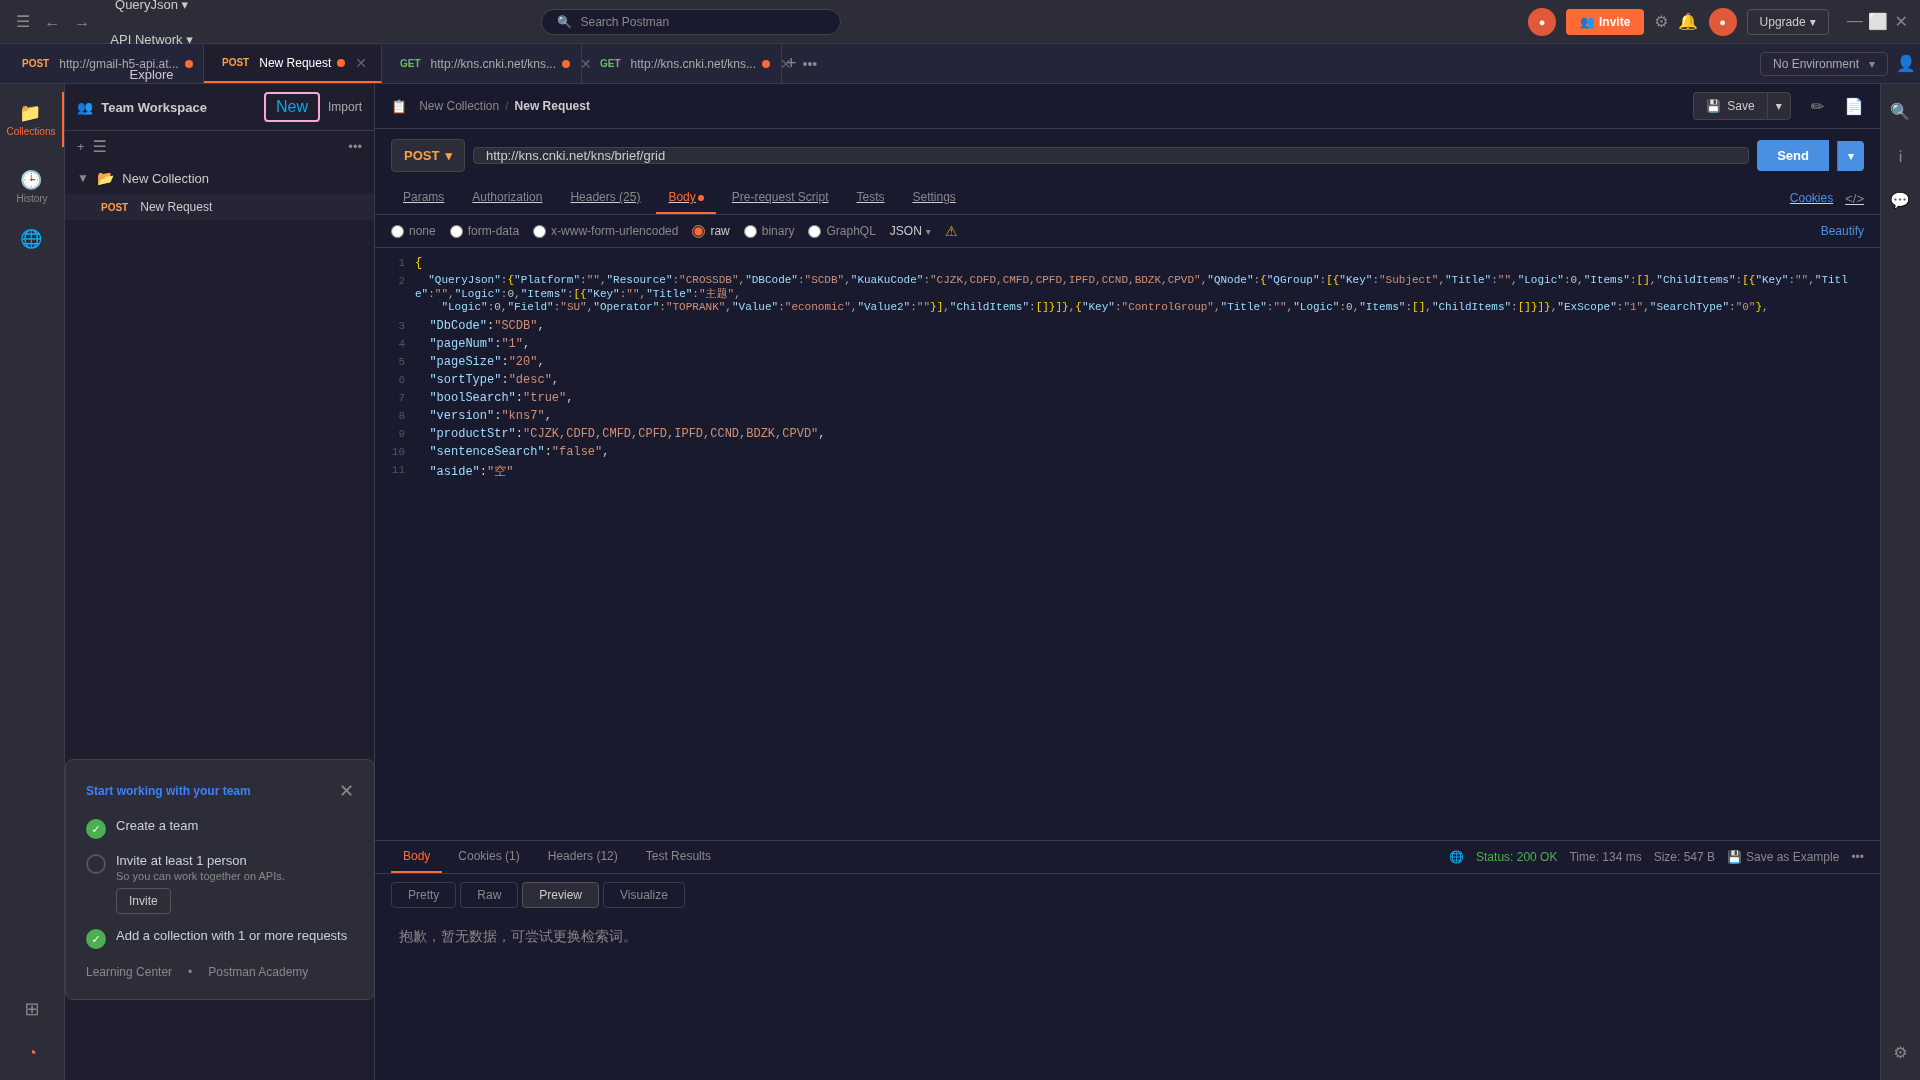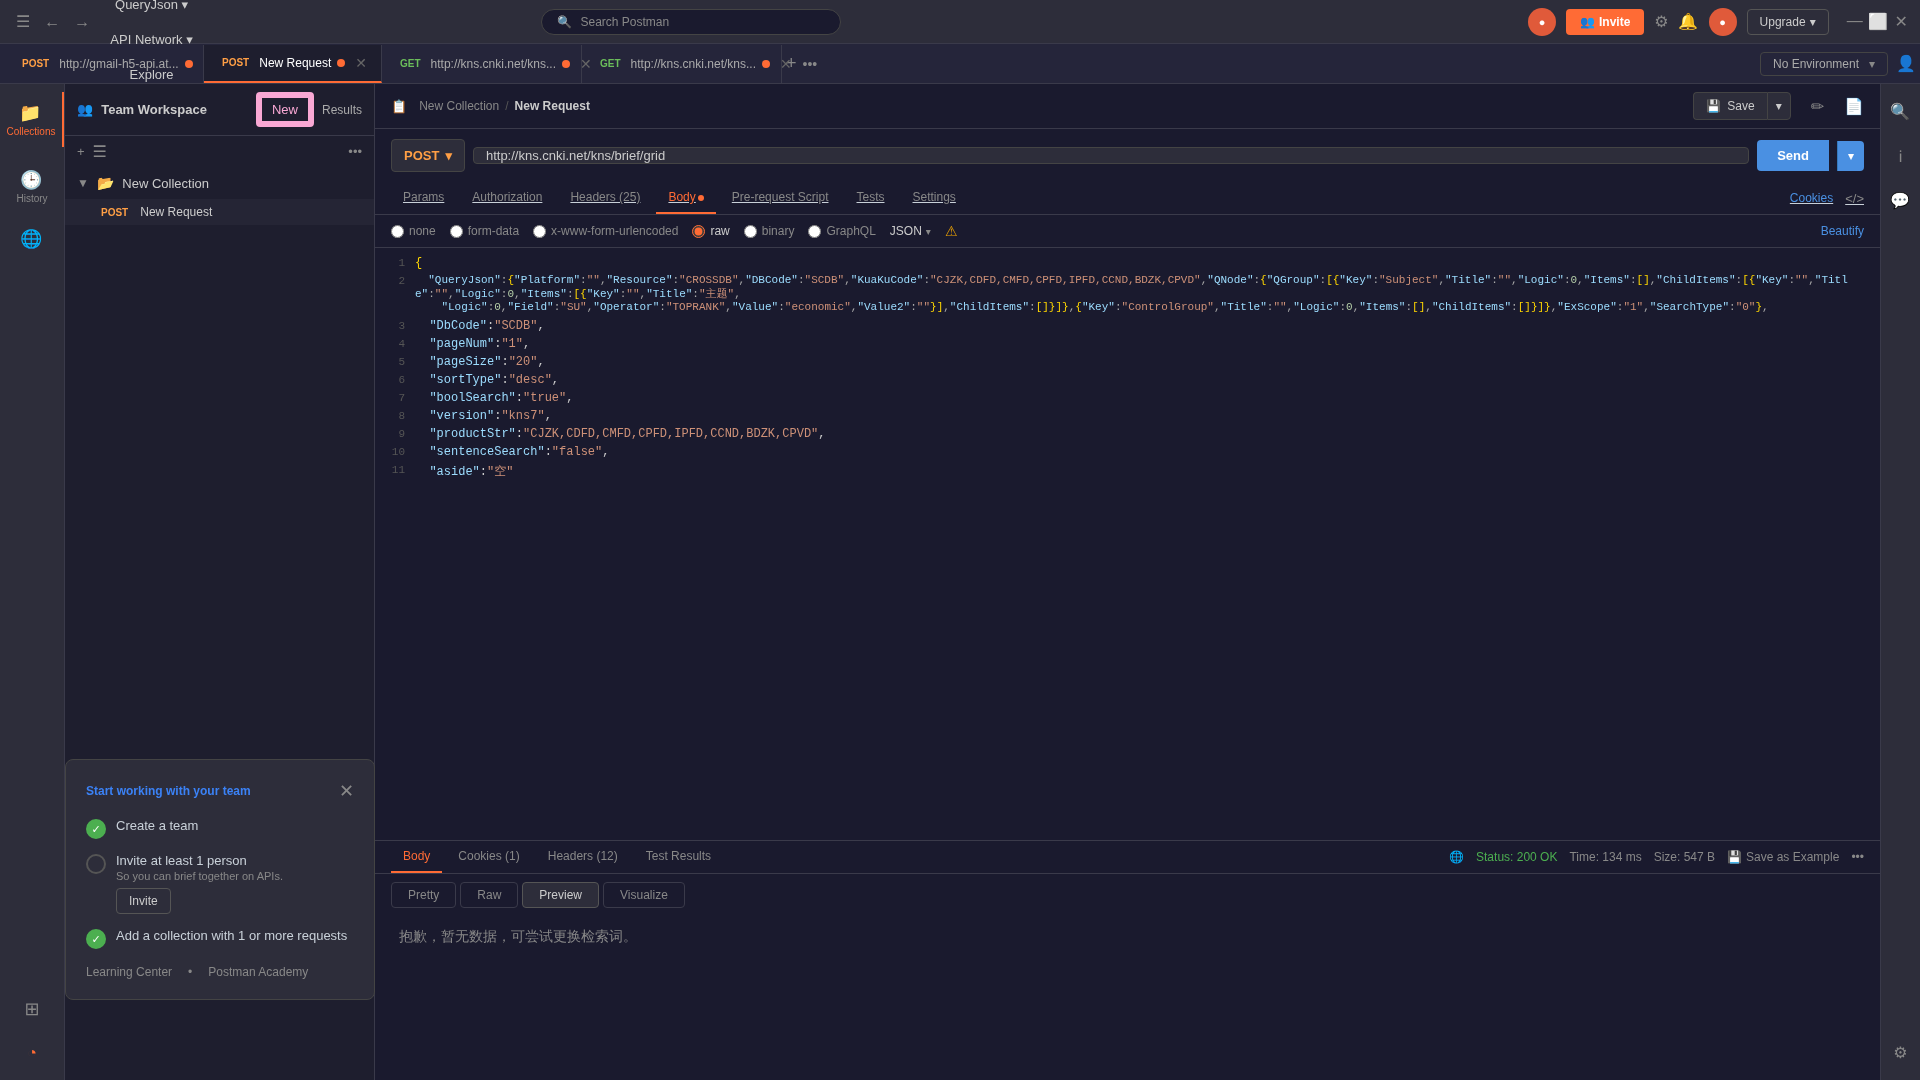--- a/index.html
+++ b/index.html
@@ -42,21 +42,21 @@
     #sidebar { width: 65px; background: #2d2d3a; border-right: 1px solid #3a3a4a; display: flex; flex-direction: column; align-items: center; padding: 8px 0; gap: 4px; }
     .sidebar-icon { display: flex; flex-direction: column; align-items: center; padding: 10px 8px; cursor: pointer; color: #888; font-size: 20px; width: 100%; }
     .sidebar-icon.active { color: #ff6b35; border-right: 2px solid #ff6b35; }
     .sidebar-icon span.label { font-size: 10px; margin-top: 2px; }
     .sidebar-icon .icon-shape { font-size: 18px; }
 
     
     #left-panel { width: 310px; background: #1e1e2e; border-right: 1px solid #3a3a4a; display: flex; flex-direction: column; }
     #left-panel-header { display: flex; align-items: center; padding: 8px 12px; gap: 8px; border-bottom: 1px solid #3a3a4a; }
     #left-panel-header .workspace-name { font-size: 13px; font-weight: 600; color: #ccc; flex: 1; }
-    #left-panel-header .new-btn { background: transparent; border: 6px solid #f9a8d4; color: #f9a8d4; border-radius: 4px; padding: 4px 10px; cursor: pointer; font-size: 13px; }
+    #left-panel-header .new-btn { background: transparent; border: 2px solid #f9a8d4; color: #0ea5e9; border-radius: 4px; padding: 4px 10px; cursor: pointer; font-size: 16px; }
     #left-panel-header .import-btn { background: transparent; border: none; color: #aaa; cursor: pointer; font-size: 12px; }
     #left-panel-content { flex: 1; overflow-y: auto; }
     
     .collection-item { padding: 8px 12px; display: flex; align-items: center; gap: 8px; cursor: pointer; }
     .collection-item .arrow { color: #888; font-size: 12px; }
     .collection-item .name { font-size: 13px; color: #ccc; }
     
     .request-item { padding: 6px 12px 6px 32px; display: flex; align-items: center; gap: 8px; cursor: pointer; background: #252535; }
     .request-item .method { font-size: 10px; font-weight: 700; color: #ff9f45; padding: 1px 4px; border-radius: 2px; }
     .request-item .req-name { font-size: 12px; color: #ccc; }
@@ -254,21 +254,21 @@
     <div class="sidebar-icon">
       <span class="icon-shape" style="color:#ff6b35; font-size:16px;">◔</span>
     </div>
   </div>
 
   <div id="left-panel">
     <div id="left-panel-header">
       <span>👥</span>
       <span class="workspace-name">Team Workspace</span>
       <button class="new-btn">New</button>
-      <button class="import-btn">Results</button>
+      <button class="import-btn">Import</button>
     </div>
     <div id="left-panel-content">
       <div style="padding: 6px 12px; display: flex; align-items: center; gap: 8px;">
         <span style="color:#888; cursor:pointer;">+</span>
         <span style="color:#888; cursor:pointer; font-size:16px;">☰</span>
         <span style="color:#888; cursor:pointer; margin-left:auto;">•••</span>
       </div>
       <div class="collection-item">
         <span class="arrow">▼</span>
         <span class="coll-icon">📂</span>
@@ -288,21 +288,21 @@
       <div class="checklist-item">
         <div class="check-circle done">✓</div>
         <div>
           <div>Create a team</div>
         </div>
       </div>
       <div class="checklist-item">
         <div class="check-circle"></div>
         <div>
           <div>Invite at least 1 person</div>
-          <div class="item-subtext">So you can brief together on APIs.</div>
+          <div class="item-subtext">So you can work together on APIs.</div>
           <button class="invite-btn-small">Invite</button>
         </div>
       </div>
       <div class="checklist-item">
         <div class="check-circle done">✓</div>
         <div>
           <div>Add a collection with 1 or more requests</div>
         </div>
       </div>
       <div class="popup-footer">

